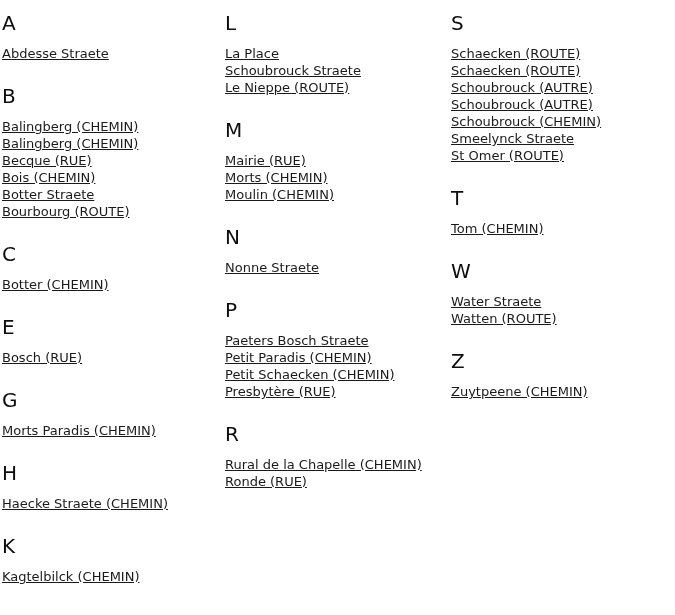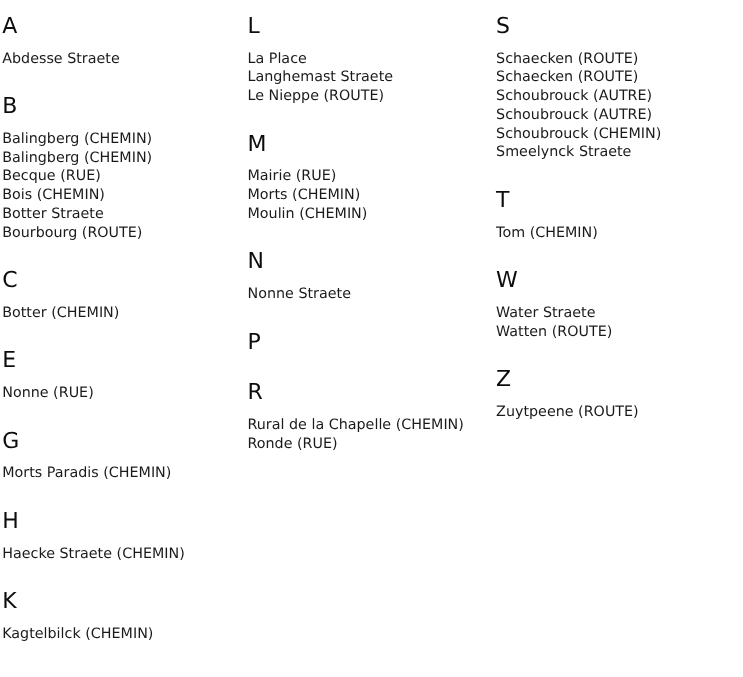--- a/index.html
+++ b/index.html
@@ -31,20 +31,21 @@
     line-height: 24px;
     font-weight: normal;
     margin: 0 0 10px 0;
     color: #0d0d0d;
   }
   .entry {
     font-size: 13px;
     line-height: 17px;
     white-space: nowrap;
     color: #1a1a1a;
+    text-decoration: underline;
   }
 </style>
 </head>
 <body>
 
 <div class="page">
 
   <div class="col col-1">
 
     <section class="letter-section">
@@ -69,21 +70,21 @@
     <section class="letter-section">
       <h2 class="letter-heading">C</h2>
       <div class="entries">
         <div class="entry">Botter (CHEMIN)</div>
       </div>
     </section>
 
     <section class="letter-section">
       <h2 class="letter-heading">E</h2>
       <div class="entries">
-        <div class="entry">Nonne (RUE)</div>
+        <div class="entry">Bosch (RUE)</div>
       </div>
     </section>
 
     <section class="letter-section">
       <h2 class="letter-heading">G</h2>
       <div class="entries">
         <div class="entry">Morts Paradis (CHEMIN)</div>
       </div>
     </section>
 
@@ -102,21 +103,21 @@
     </section>
 
   </div>
 
   <div class="col col-2">
 
     <section class="letter-section">
       <h2 class="letter-heading">L</h2>
       <div class="entries">
         <div class="entry">La Place</div>
-        <div class="entry">Langhemast Straete</div>
+        <div class="entry">Schoubrouck Straete</div>
         <div class="entry">Le Nieppe (ROUTE)</div>
       </div>
     </section>
 
     <section class="letter-section">
       <h2 class="letter-heading">M</h2>
       <div class="entries">
         <div class="entry">Mairie (RUE)</div>
         <div class="entry">Morts (CHEMIN)</div>
         <div class="entry">Moulin (CHEMIN)</div>
@@ -125,20 +126,26 @@
 
     <section class="letter-section">
       <h2 class="letter-heading">N</h2>
       <div class="entries">
         <div class="entry">Nonne Straete</div>
       </div>
     </section>
 
     <section class="letter-section">
       <h2 class="letter-heading">P</h2>
+      <div class="entries">
+        <div class="entry">Paeters Bosch Straete</div>
+        <div class="entry">Petit Paradis (CHEMIN)</div>
+        <div class="entry">Petit Schaecken (CHEMIN)</div>
+        <div class="entry">Presbytère (RUE)</div>
+      </div>
     </section>
 
     <section class="letter-section">
       <h2 class="letter-heading">R</h2>
       <div class="entries">
         <div class="entry">Rural de la Chapelle (CHEMIN)</div>
         <div class="entry">Ronde (RUE)</div>
       </div>
     </section>
 
@@ -148,20 +155,21 @@
 
     <section class="letter-section">
       <h2 class="letter-heading">S</h2>
       <div class="entries">
         <div class="entry">Schaecken (ROUTE)</div>
         <div class="entry">Schaecken (ROUTE)</div>
         <div class="entry">Schoubrouck (AUTRE)</div>
         <div class="entry">Schoubrouck (AUTRE)</div>
         <div class="entry">Schoubrouck (CHEMIN)</div>
         <div class="entry">Smeelynck Straete</div>
+        <div class="entry">St Omer (ROUTE)</div>
       </div>
     </section>
 
     <section class="letter-section">
       <h2 class="letter-heading">T</h2>
       <div class="entries">
         <div class="entry">Tom (CHEMIN)</div>
       </div>
     </section>
 
@@ -169,19 +177,19 @@
       <h2 class="letter-heading">W</h2>
       <div class="entries">
         <div class="entry">Water Straete</div>
         <div class="entry">Watten (ROUTE)</div>
       </div>
     </section>
 
     <section class="letter-section">
       <h2 class="letter-heading">Z</h2>
       <div class="entries">
-        <div class="entry">Zuytpeene (ROUTE)</div>
+        <div class="entry">Zuytpeene (CHEMIN)</div>
       </div>
     </section>
 
   </div>
 
 </div>
 
 </body></html>

